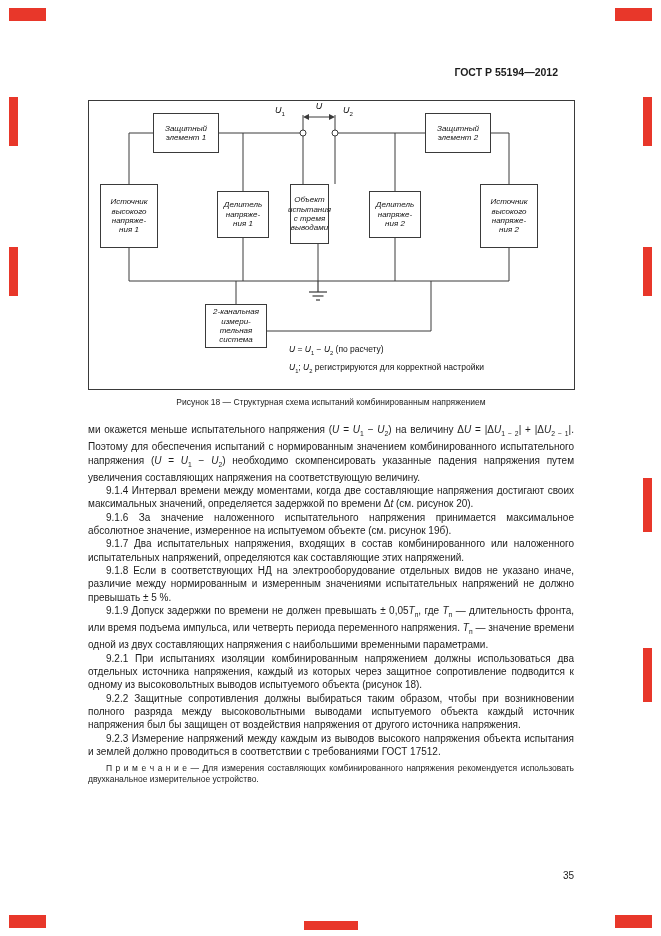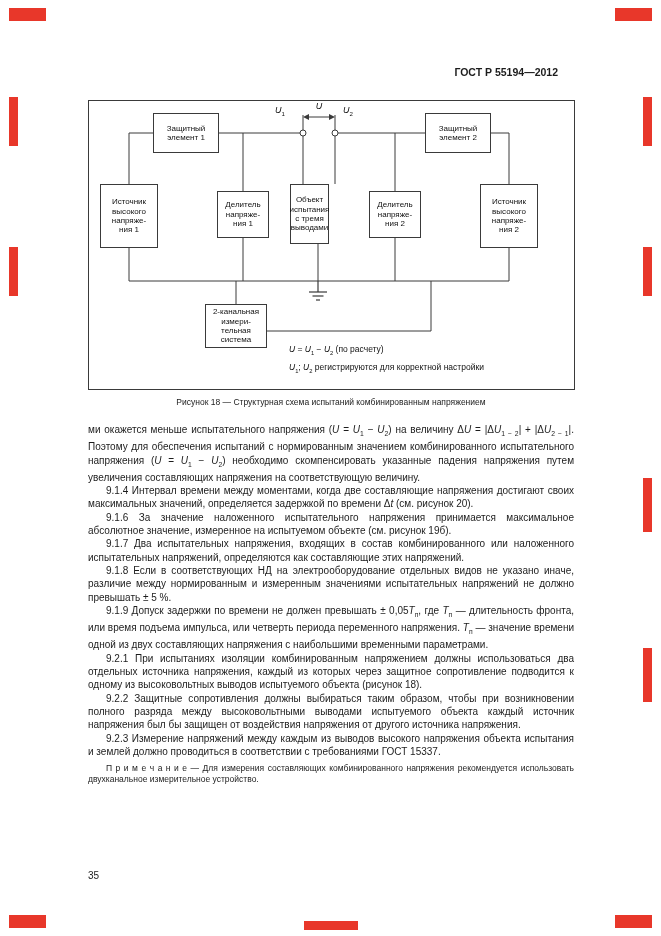--- a/index.html
+++ b/index.html
@@ -20,41 +20,41 @@
   }
   .figure {
     position: absolute; left: 88px; top: 100px; width: 487px; height: 290px;
     border: 1px solid #3a3a3a; background: #fff;
   }
   .fig-svg { position: absolute; left: 0; top: 0; }
   .dbox {
     position: absolute; border: 1px solid #3a3a3a; background: #fff;
     display: flex; align-items: center; justify-content: center;
     text-align: center; font-size: 8px; line-height: 1.18;
-    white-space: pre-line; color: #111;
+    white-space: pre-line; color: #111; font-style: italic;
   }
   .flabel { position: absolute; font-size: 9px; color: #111; }
   .formula { position: absolute; font-size: 8.5px; color: #111; }
   sub { font-size: 68%; }
   i { font-style: italic; }
   .caption {
     position: absolute; left: 88px; top: 397px; width: 486px;
     text-align: center; font-size: 8.5px;
   }
   .bodytext {
     position: absolute; left: 88px; top: 423px; width: 486px;
     font-size: 10px; line-height: 13.3px; text-align: justify;
   }
   .body-p { margin: 0; }
   .ind { text-indent: 18px; }
   .bold { font-weight: bold; }
   .note { font-size: 8.5px; line-height: 11.2px; margin-top: 5px; }
   .pagenum {
     position: absolute; left: 88px; top: 870px; width: 486px;
-    text-align: left; font-size: 10px;
+    text-align: right; font-size: 10px;
   }
 </style>
 </head>
 <body>
 
 <div class="page">
 
   <div class="rm" style="left:9px;top:8px;width:37px;height:13px"></div>
   <div class="rm" style="left:615px;top:8px;width:37px;height:13px"></div>
   <div class="rm" style="left:9px;top:97px;width:9px;height:49px"></div>
@@ -150,19 +150,19 @@
 
   <div class="bodytext">
     <p class="body-p">ми окажется меньше испытательного напряжения (<i>U</i> = <i>U</i><sub>1</sub> − <i>U</i><sub>2</sub>) на величину Δ<i>U</i> = |Δ<i>U</i><sub>1 − 2</sub>| + |Δ<i>U</i><sub>2 − 1</sub>|. Поэтому для обеспечения испытаний с нормированным значением комбинированного испытательного напряжения (<i>U</i> = <i>U</i><sub>1</sub> − <i>U</i><sub>2</sub>) необходимо скомпенсировать указанные падения напряжения путем увеличения составляющих напряжения на соответствующую величину.</p>
     <p class="body-p ind">9.1.4 Интервал времени между моментами, когда две составляющие напряжения достигают своих максимальных значений, определяется задержкой по времени Δ<i>t</i> (см. рисунок 20).</p>
     <p class="body-p ind">9.1.6 За значение наложенного испытательного напряжения принимается максимальное абсолютное значение, измеренное на испытуемом объекте (см. рисунок 19б).</p>
     <p class="body-p ind">9.1.7 Два испытательных напряжения, входящих в состав комбинированного или наложенного испытательных напряжений, определяются как составляющие этих напряжений.</p>
     <p class="body-p ind">9.1.8 Если в соответствующих НД на электрооборудование отдельных видов не указано иначе, различие между нормированным и измеренным значениями испытательных напряжений не должно превышать ± 5 %.</p>
     <p class="body-p ind">9.1.9 Допуск задержки по времени не должен превышать ± 0,05<i>Т</i><sub>п</sub>, где <i>Т</i><sub>п</sub> — длительность фронта, или время подъема импульса, или четверть периода переменного напряжения. <i>Т</i><sub>п</sub> — значение времени одной из двух составляющих напряжения с наибольшими временными параметрами.</p>
     <p class="body-p ind">9.2.1 При испытаниях изоляции комбинированным напряжением должны использоваться два отдельных источника напряжения, каждый из которых через защитное сопротивление подводится к одному из высоковольтных выводов испытуемого объекта (рисунок 18).</p>
     <p class="body-p ind">9.2.2 Защитные сопротивления должны выбираться таким образом, чтобы при возникновении полного разряда между высоковольтными выводами испытуемого объекта каждый источник напряжения был бы защищен от воздействия напряжения от другого источника напряжения.</p>
-    <p class="body-p ind">9.2.3 Измерение напряжений между каждым из выводов высокого напряжения объекта испытания и землей должно проводиться в соответствии с требованиями ГОСТ 15337.</p>
+    <p class="body-p ind">9.2.3 Измерение напряжений между каждым из выводов высокого напряжения объекта испытания и землей должно проводиться в соответствии с требованиями ГОСТ 17512.</p>
     <p class="body-p ind note">П р и м е ч а н и е — Для измерения составляющих комбинированного напряжения рекомендуется использовать двухканальное измерительное устройство.</p>
   </div>
 
   <div class="pagenum">35</div>
 
 </div>
 
 </body></html>

